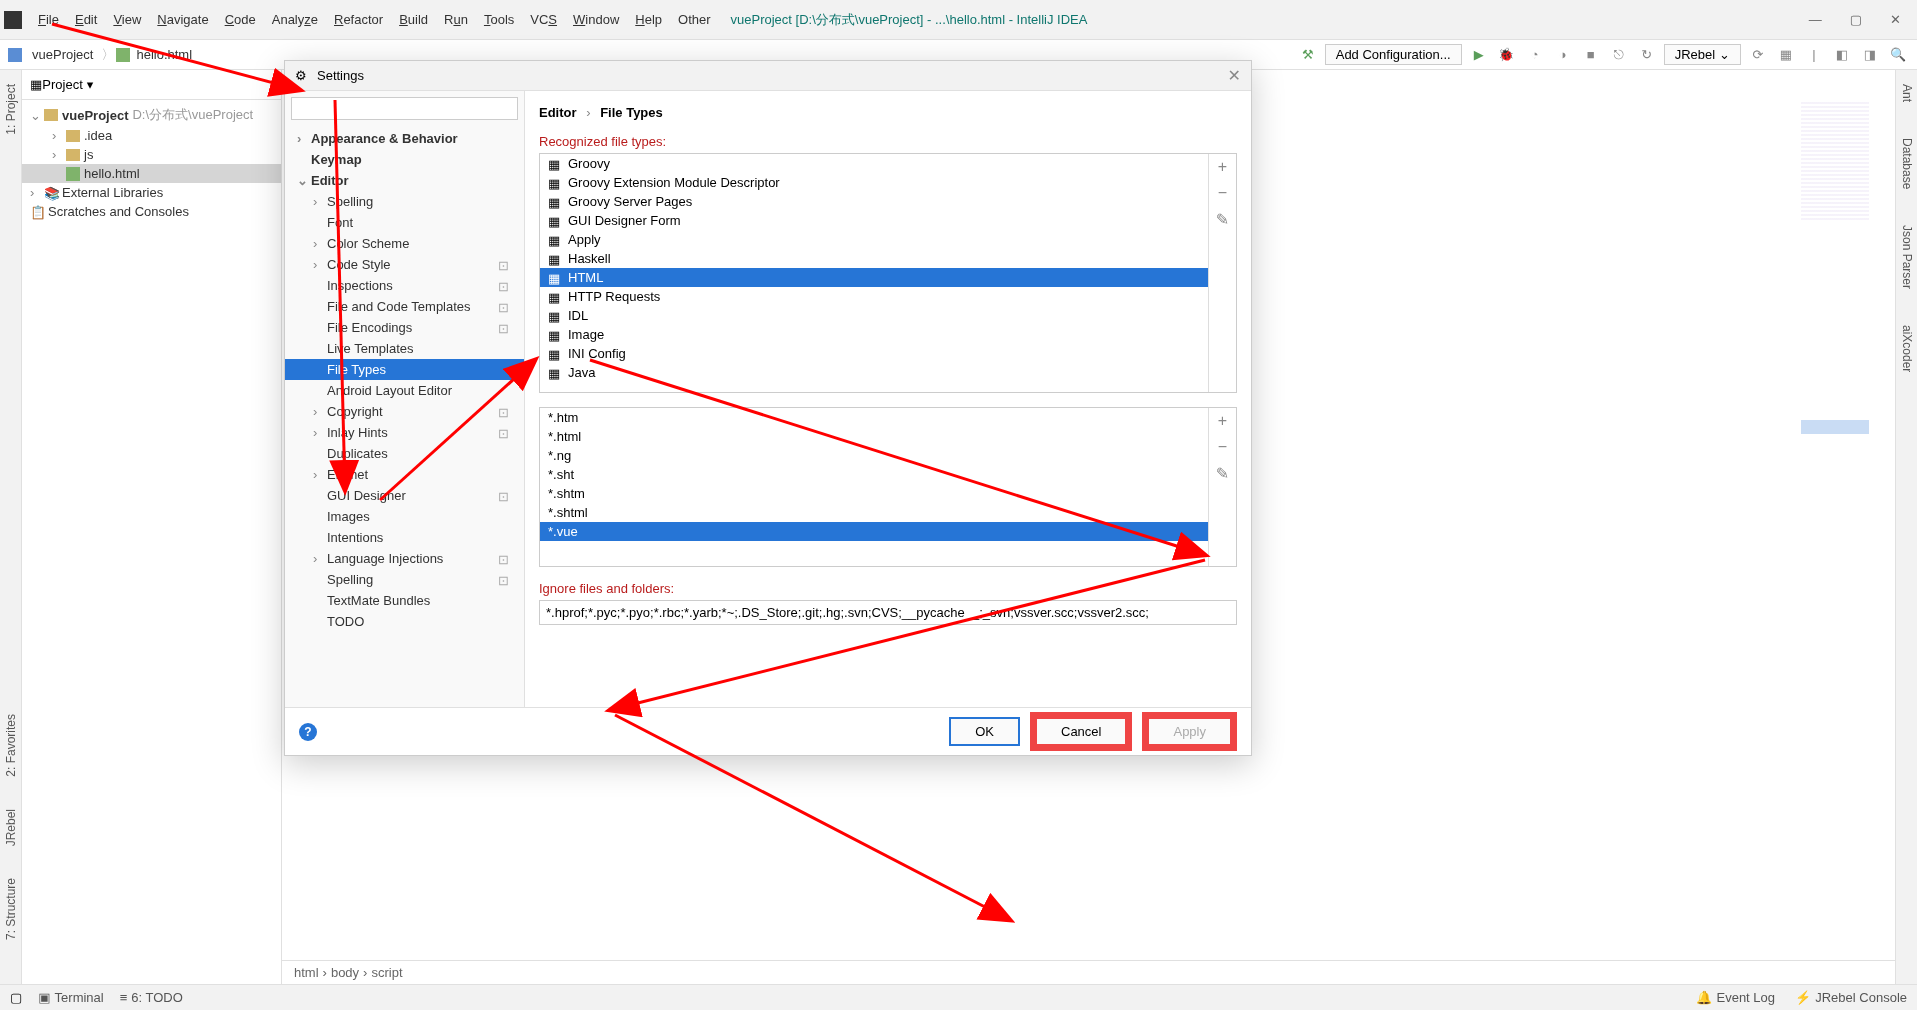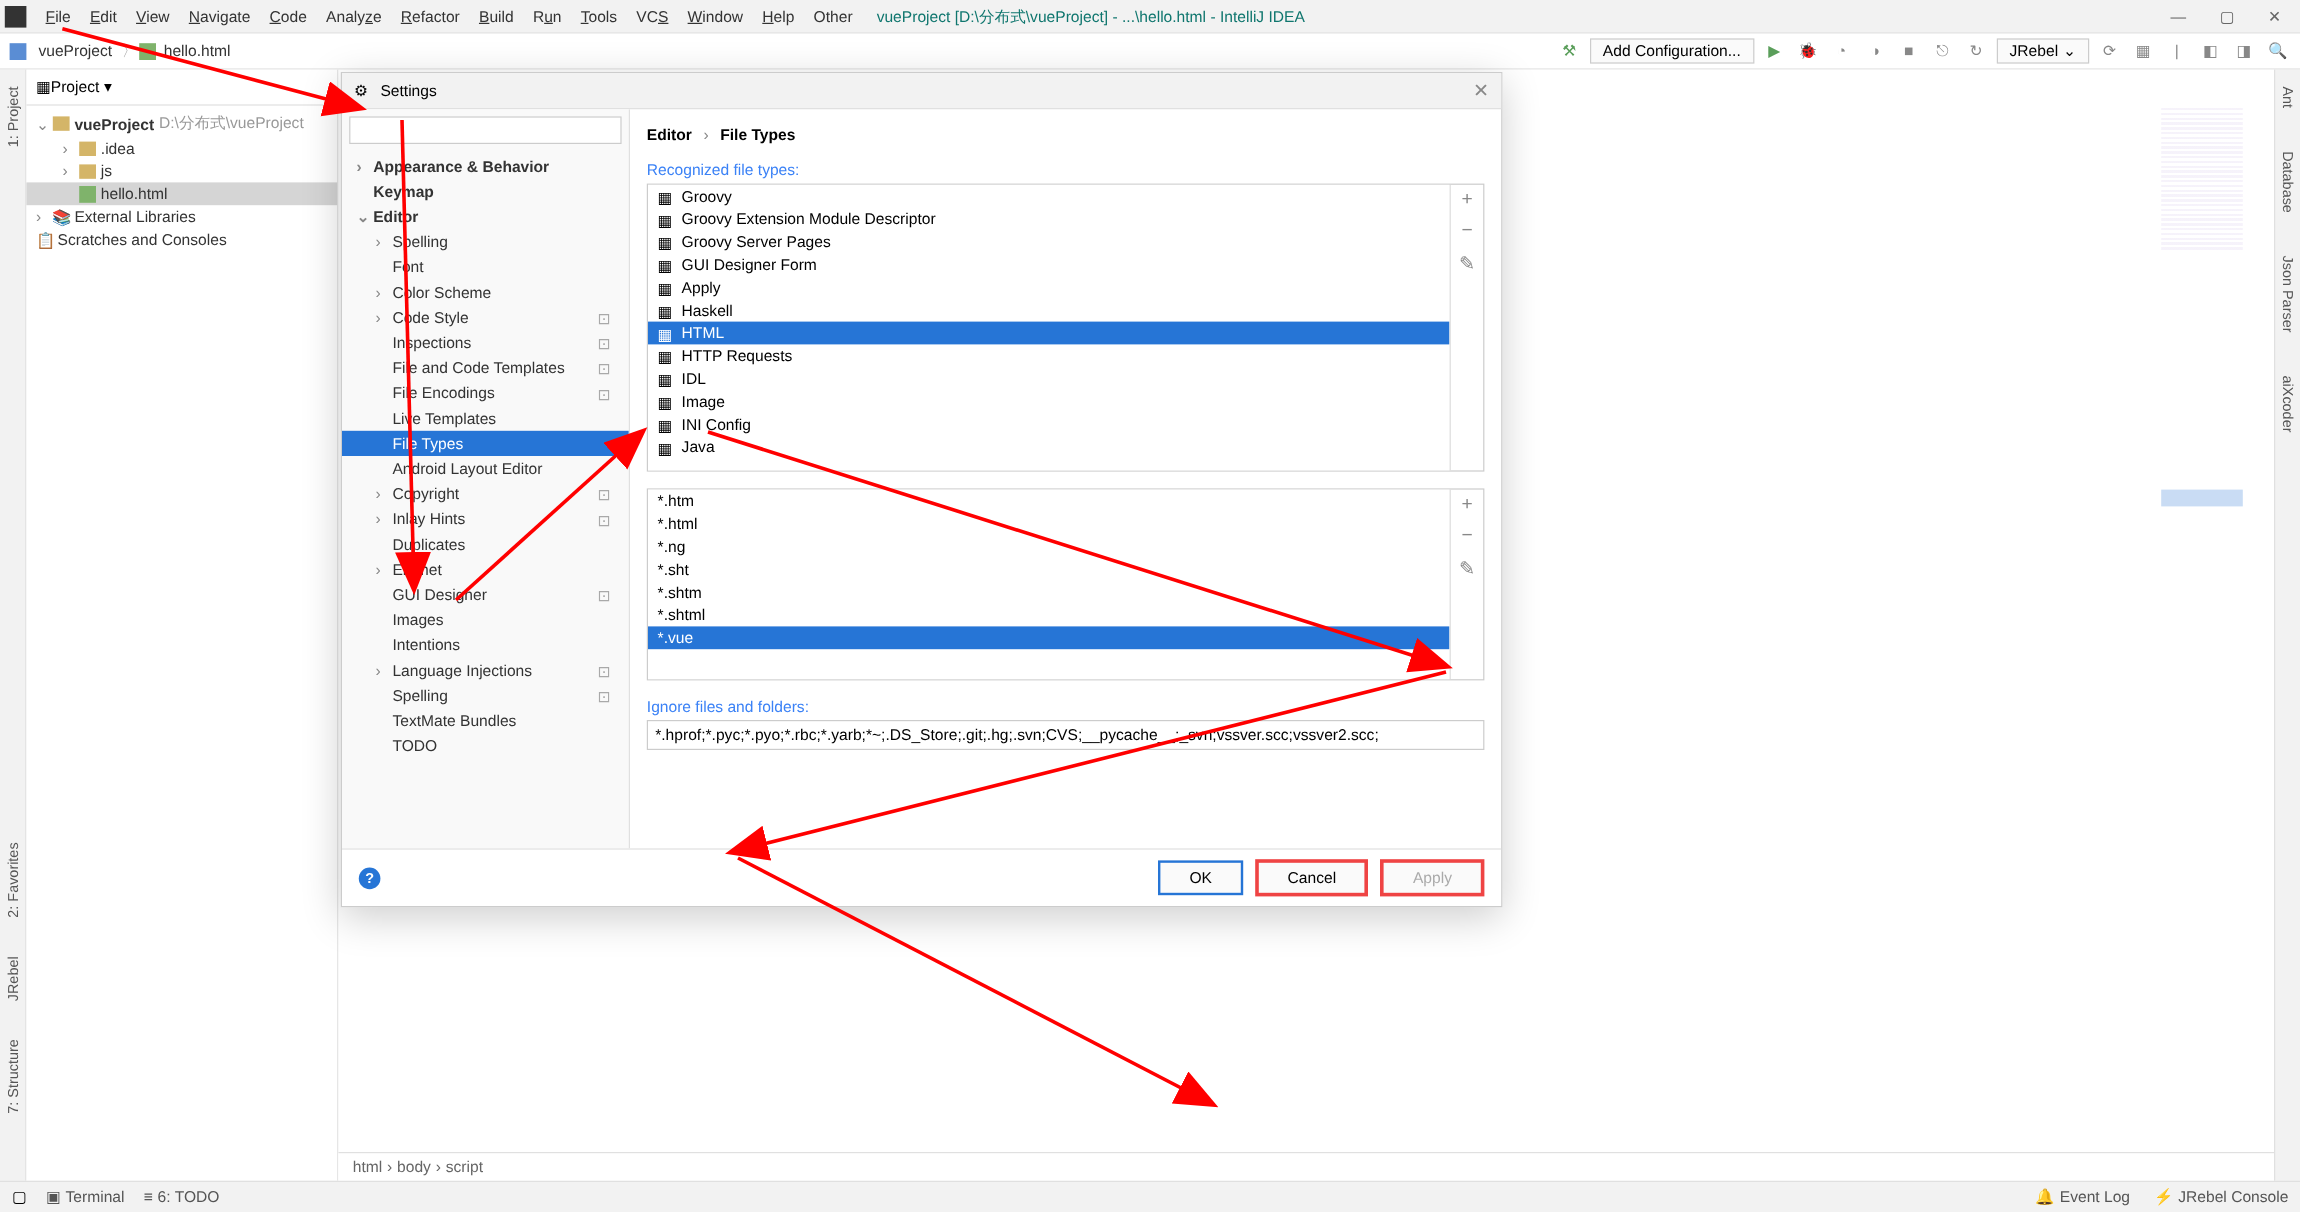--- a/index.html
+++ b/index.html
@@ -1,19 +1,19 @@
 <!DOCTYPE html>
 <html><head>
 <meta charset="utf-8">
 <style>
 * { box-sizing: border-box; margin: 0; padding: 0; font-family: "Segoe UI", Arial, sans-serif; font-size: 13px; }
 body { background: #f2f2f2; overflow: hidden; width: 1917px; height: 1010px; position: relative; }
 
 
-.menubar { height: 28px; background: #f2f2f2; display: flex; align-items: center; padding: 0 4px; border-bottom: 1px solid #e0e0e0; }
+.menubar { height: 40px; background: #f2f2f2; display: flex; align-items: center; padding: 0 4px; border-bottom: 1px solid #e0e0e0; }
 .app-icon { width: 18px; height: 18px; background: #333; margin-right: 8px; display: inline-block; }
 .menu-item { padding: 0 8px; cursor: pointer; color: #333; }
 .menu-item u { text-decoration: underline; }
 .title-path { color: #0f766e; flex: 1; margin-left: 12px; }
 .win-controls { display: flex; gap: 28px; padding-right: 12px; color: #666; }
 
 
 .toolbar { height: 30px; background: #fff; display: flex; align-items: center; padding: 0 8px; border-bottom: 1px solid #e0e0e0; }
 .bc-icon { width: 14px; height: 14px; background: #5a8dd4; margin-right: 4px; display: inline-block; }
 .bc-item { padding: 2px 6px; color: #333; }
@@ -62,35 +62,35 @@
 .stree-row.bold { font-weight: bold; }
 .stree-row.l1 { padding-left: 28px; }
 .stree-row.selected { background: #2675d6; color: #fff; }
 .stree-chev { width: 10px; color: #888; }
 .cfg-badge { margin-left: auto; width: 14px; height: 14px; opacity: .4; }
 
 
 .settings-content { flex: 1; display: flex; flex-direction: column; padding: 10px 14px; overflow: hidden; }
 .crumb { padding: 4px 0 14px; font-weight: bold; }
 .crumb-sep { color: #888; margin: 0 6px; font-weight: normal; }
-.sec-label { color: #3b82f6; margin-bottom: 4px; }
+.sec-label { color: #b91c1c; margin-bottom: 4px; }
 .listbox { border: 1px solid #ccc; height: 240px; display: flex; margin-bottom: 14px; }
 .listbox-items { flex: 1; overflow-y: auto; background: #fff; }
 .li { padding: 2px 8px; display: flex; align-items: center; gap: 6px; }
 .li.sel { background: #2675d6; color: #fff; }
 .li-icon { width: 14px; height: 14px; display: inline-block; }
 .listbox-tools { width: 28px; border-left: 1px solid #ddd; display: flex; flex-direction: column; align-items: center; padding: 4px 0; gap: 8px; color: #888; }
 .listbox-tools span { cursor: pointer; font-size: 16px; }
 
 .patterns-box { border: 1px solid #ccc; height: 160px; display: flex; margin-bottom: 14px; }
 .ignore-input { width: 100%; padding: 4px 6px; border: 1px solid #ccc; }
 
 .dlg-footer { height: 48px; border-top: 1px solid #e0e0e0; display: flex; align-items: center; padding: 0 14px; gap: 10px; }
 .help-icon { width: 18px; height: 18px; background: #2675d6; border-radius: 50%; color: #fff; display: flex; align-items: center; justify-content: center; font-size: 12px; font-weight: bold; }
-.dlg-btn { padding: 5px 24px; border: 3px solid #ef4444; background: #fafafa; cursor: pointer; }
+.dlg-btn { padding: 5px 24px; border: 7px solid #ef4444; background: #fafafa; cursor: pointer; }
 .dlg-btn.primary { border: 2px solid #2675d6; }
 .dlg-btn.disabled { color: #aaa; }
 
 
 .right-gutter { width: 22px; background: #f2f2f2; border-left: 1px solid #e0e0e0; display: flex; flex-direction: column; align-items: center; padding-top: 8px; gap: 24px; }
 .right-gutter .gutter-tab { writing-mode: vertical-rl; transform: none; }
 
 
 .minimap { position: absolute; right: 26px; top: 32px; width: 68px; height: 120px; background: repeating-linear-gradient(#e8e0f4 0 2px, #fff 2px 4px); opacity: .4; }
 .highlight-bar { position: absolute; right: 26px; top: 350px; width: 68px; height: 14px; background: #c9dcf4; }

